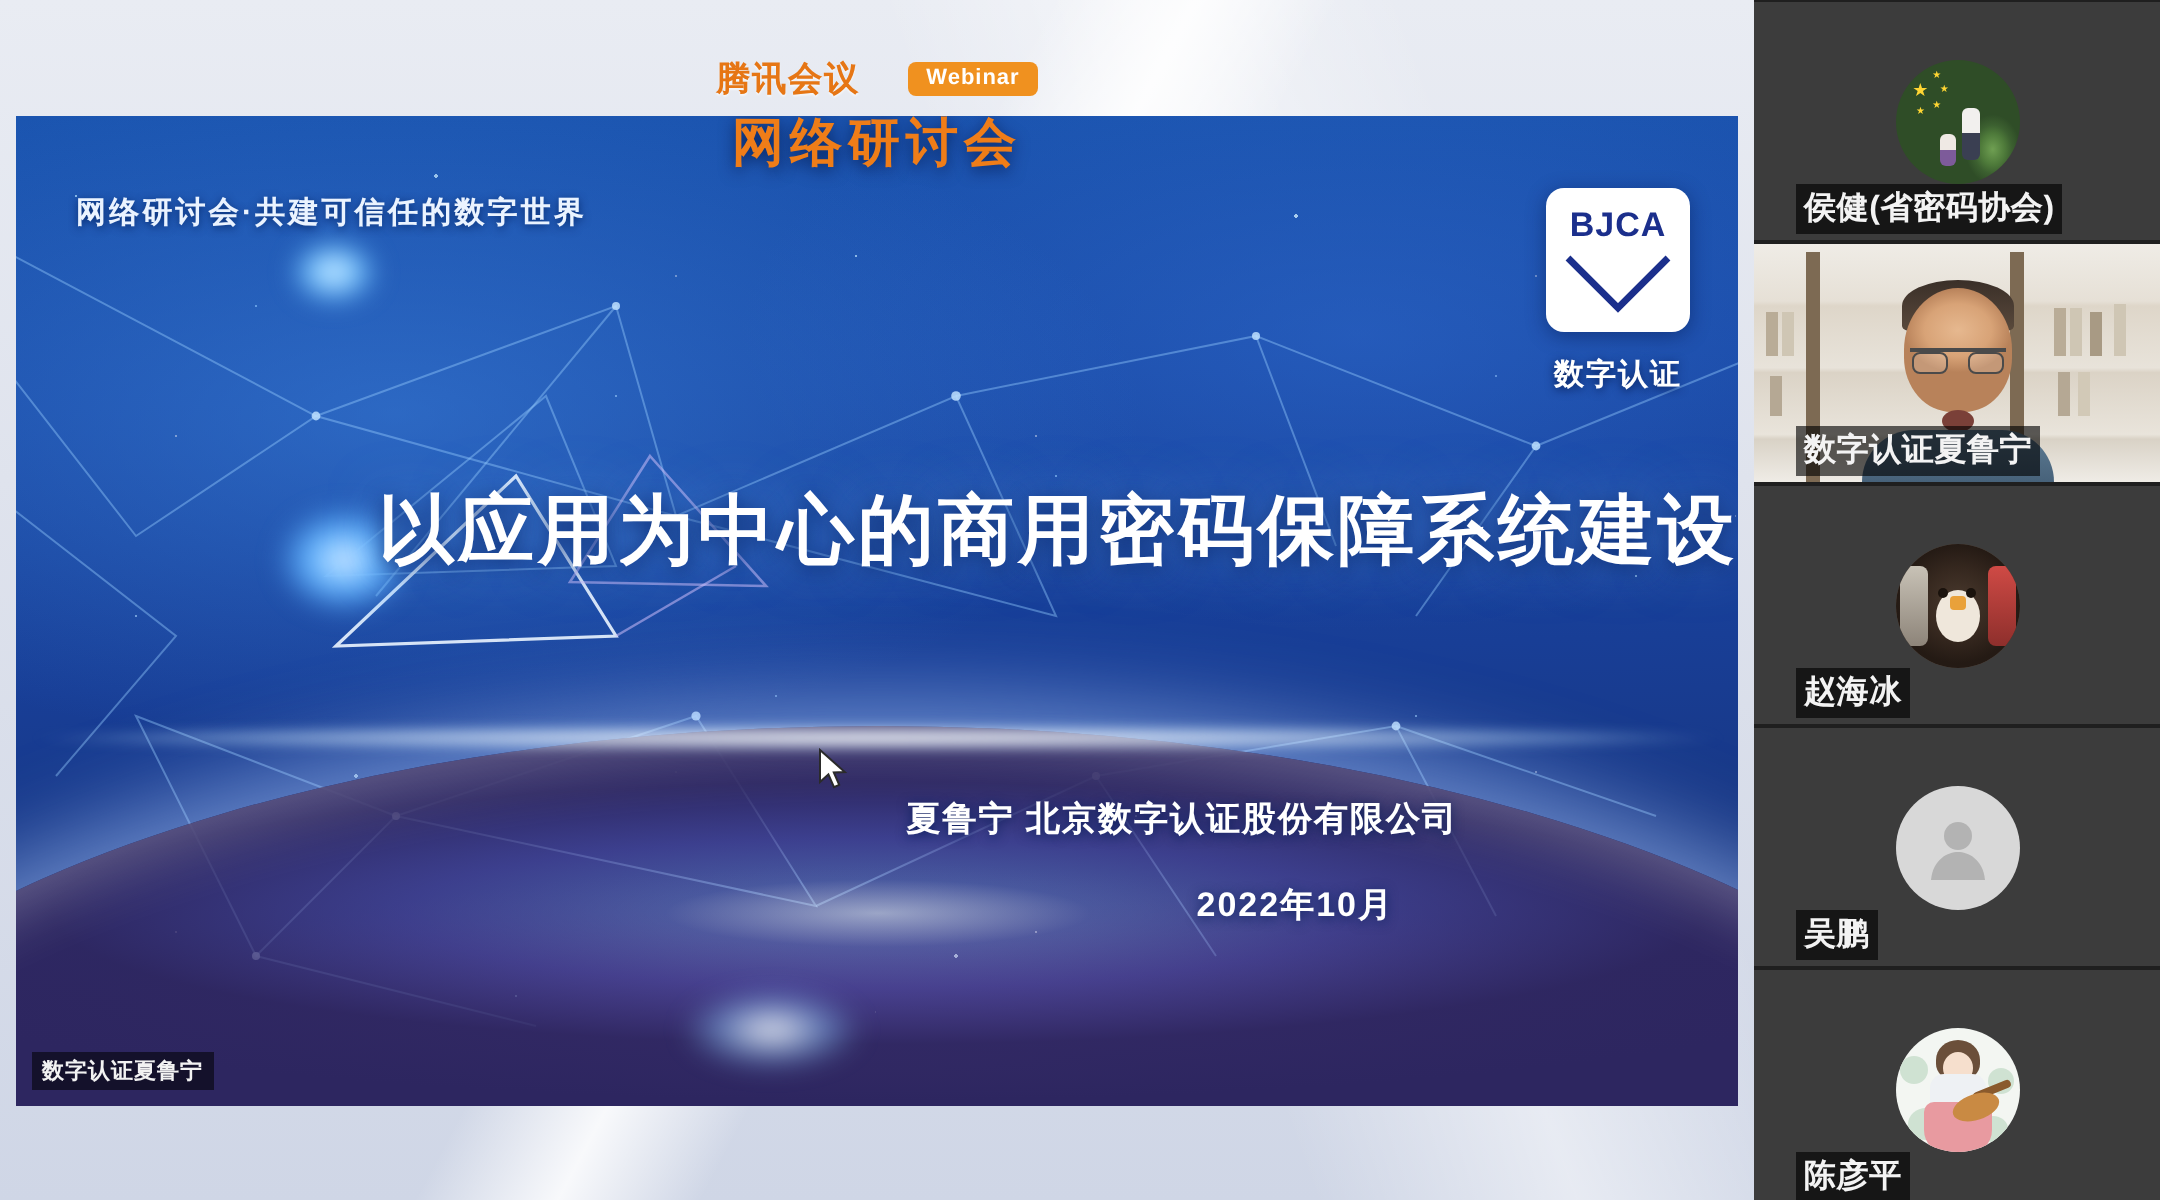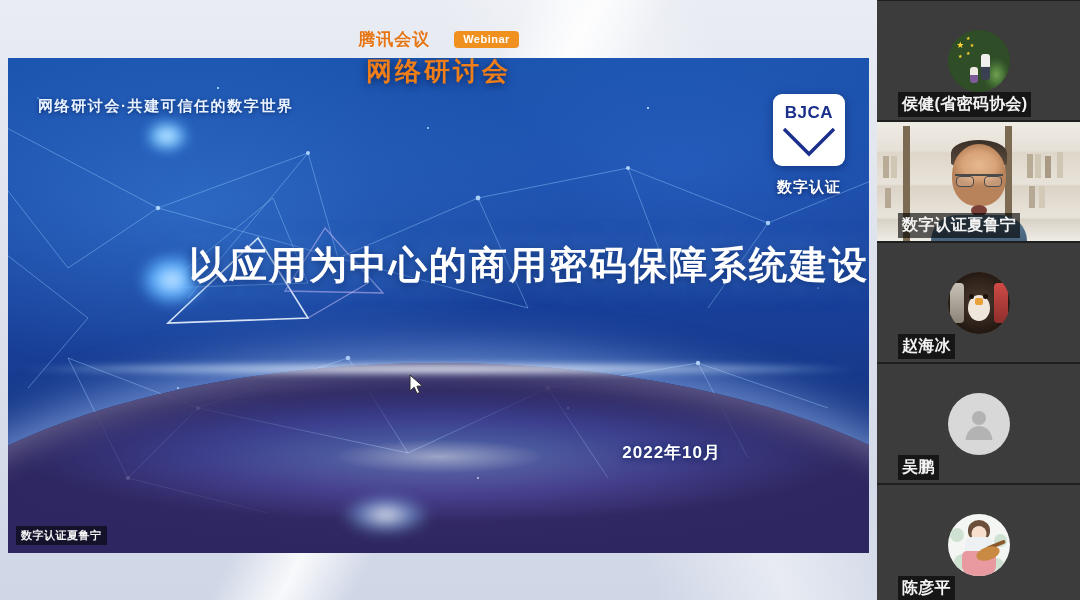--- a/index.html
+++ b/index.html
@@ -111,21 +111,21 @@
     position:absolute; left:0; right:0; top:182px; z-index:4; text-align:right;
     font-size:38px; font-weight:700; color:#ffffff; letter-spacing:2px;
     text-shadow:0 2px 10px rgba(10,40,110,.9), 0 0 26px rgba(120,190,255,.5);
   }
   .slide-presenter{
     position:absolute; right:140px; top:340px; z-index:4;
     font-size:17px; font-weight:700; color:#ffffff; letter-spacing:1px;
     text-shadow:0 1px 6px rgba(8,30,90,.9);
   }
   .slide-date{
-    position:absolute; right:148px; top:383px; z-index:4;
+    position:absolute; right:172px; top:383px; z-index:4;
     font-size:17px; font-weight:700; color:#ffffff; letter-spacing:1px;
     text-shadow:0 1px 6px rgba(8,30,90,.9);
   }
 
   
   .slide-webinar-title{
     position:absolute; left:0; right:0; top:-4px; z-index:5; text-align:center;
     font-size:26px; font-weight:700; color:#ef7d18; letter-spacing:3px;
     text-shadow:0 2px 8px rgba(0,20,70,.75);
   }
@@ -327,20 +327,21 @@
           <div class="bj">BJCA</div>
           <svg class="v" viewBox="0 0 54 30">
             <path d="M2 2 L27 27 L52 2" fill="none" stroke="#1b2f8c" stroke-width="3.4"></path>
           </svg>
         </div>
         <div class="bjca-name">数字认证</div>
       </div>
 
       <div class="slide-heading">以应用为中心的商用密码保障系统建设</div>
 
+      <div class="slide-presenter">夏鲁宁 北京数字认证股份有限公司</div>
 
       <div class="slide-date">2022年10月</div>
 
       <div class="slide-watermark">数字认证夏鲁宁</div>
     </div>
 
     <svg class="cursor" width="16" height="22" viewBox="0 0 16 22">
       <path d="M1 1 L1 17 L5.2 13.2 L8 19.6 L10.6 18.4 L7.9 12.2 L13.4 12 Z" fill="#ffffff" stroke="#2b2b2b" stroke-width="1"></path>
     </svg>
   </div>

